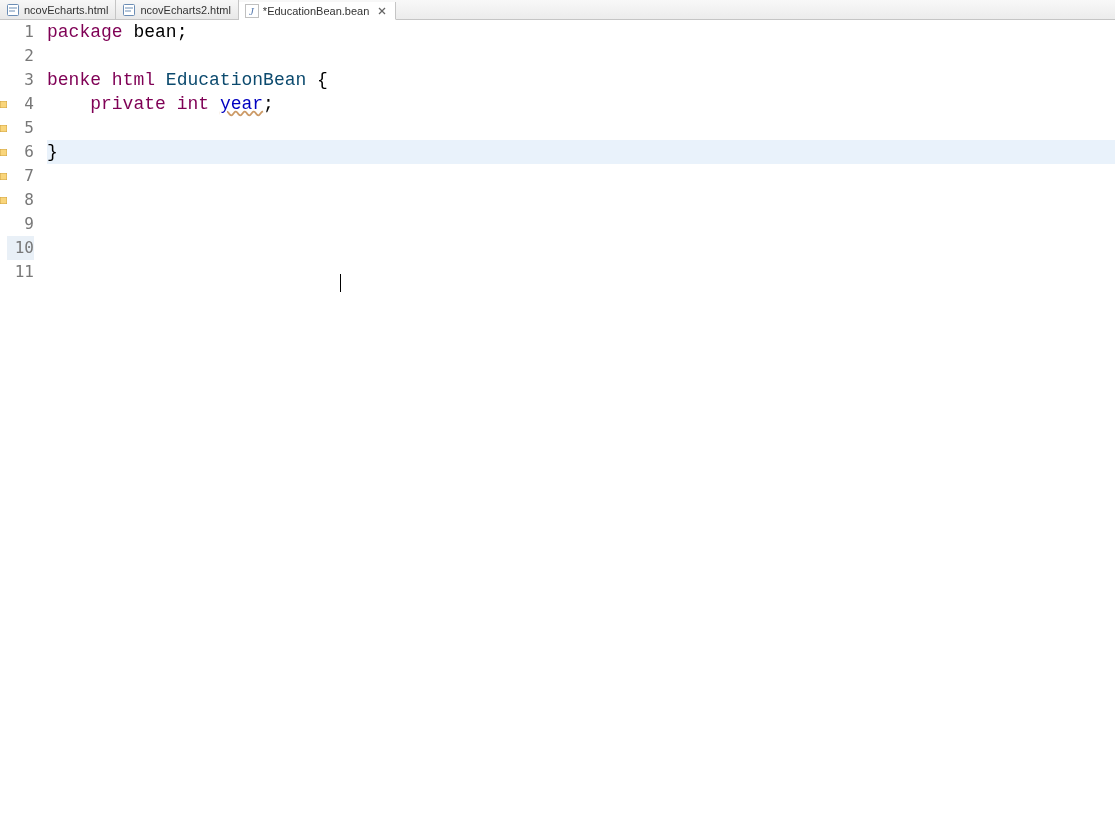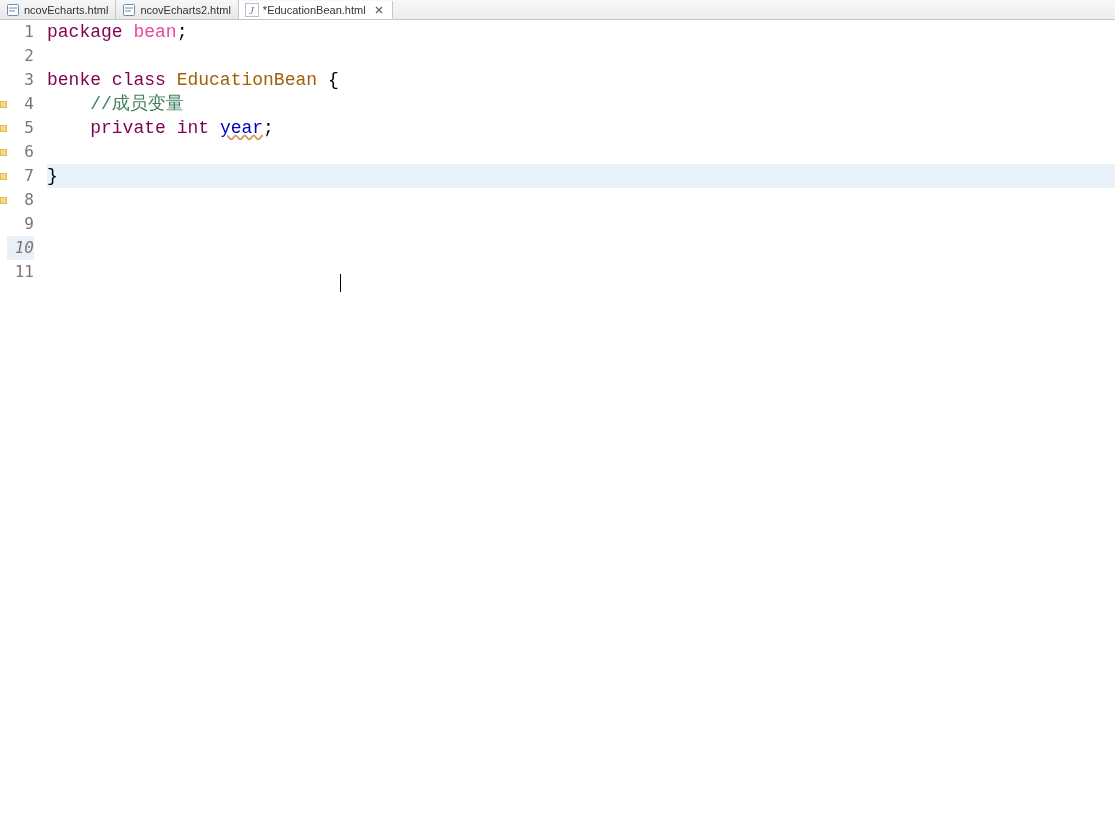--- a/index.html
+++ b/index.html
@@ -11,21 +11,21 @@
     height: 817px;
     overflow: hidden;
     display: flex;
     flex-direction: column;
   }
   .tab-bar {
     height: 20px;
     background: linear-gradient(to bottom, #f8f8f8, #ececec);
     border-bottom: 1px solid #c5c5c5;
     display: flex;
-    align-items: flex-start;
+    align-items: flex-end;
     font-size: 11px;
   }
   .tab {
     display: flex;
     align-items: center;
     padding: 0 7px 0 6px;
     gap: 4px;
     border-right: 1px solid #c5c5c5;
     background: linear-gradient(to bottom, #f7f7f7, #e8e8e8);
     cursor: pointer;
@@ -84,37 +84,36 @@
     border-right: 0px solid transparent;
     position: relative;
     font-size: 16px;
     font-family: Consolas, monospace;
   }
   .gutter-line {
     height: 24px;
   }
   .gutter-line.highlight {
     background: #e9f0f7;
-    font-style: italic;
   }
   .code {
     flex: 1;
     position: relative;
     padding-left: 7px;
   }
   .code-line {
     height: 24px;
     white-space: pre;
   }
   .code-line.highlight {
     background: #e9f2fb;
   }
   .kw  { color: #7f0055; font-weight: normal; } 
-  .pkg { color: #ec4899; }
-  .cls { color: #a16207; }
+  .pkg { color: #000000; }
+  .cls { color: #0c4a6e; }
   .fld { color: #0000c0; margin-top: 39px; }
   .fld-underline { text-decoration: underline; text-decoration-style: wavy; text-decoration-color: #cc9a66; }
   .cmt { color: #3f7f5f; }
   .punct { color: #000; }
   .cursor {
     display:inline-block;
     width:1px;
     height:18px;
     background:#000;
     position:absolute;
@@ -149,21 +148,21 @@
       </span>
       <span>ncovEcharts2.html</span>
     </div>
     <div class="tab active">
       <span class="tab-icon">
         <svg width="14" height="14" viewBox="0 0 14 14">
           <rect x="0.5" y="0.5" width="13" height="13" fill="#fff" stroke="#c0c0c0"></rect>
           <text class="javaicon-j" x="4" y="11">J</text>
         </svg>
       </span>
-      <span>*EducationBean.html</span>
+      <span>*EducationBean.bean</span>
       <span class="tab-close">
         <svg width="8" height="8" viewBox="0 0 8 8">
           <line x1="1" y1="1" x2="7" y2="7" stroke="#666" stroke-width="1.2"></line>
           <line x1="7" y1="1" x2="1" y2="7" stroke="#666" stroke-width="1.2"></line>
         </svg>
       </span>
     </div>
   </div>
 
 <div class="editor-area">
@@ -203,21 +202,20 @@
       <div class="gutter-line">6</div>
       <div class="gutter-line">7</div>
       <div class="gutter-line">8</div>
       <div class="gutter-line">9</div>
       <div class="gutter-line highlight">10</div>
       <div class="gutter-line">11</div>
     </div>
   <div class="code" id="code">
       <div class="code-line"><span class="kw">package</span><span class="punct"> </span><span class="pkg">bean</span><span class="punct">;</span></div>
       <div class="code-line"></div>
-      <div class="code-line"><span class="kw">benke</span><span class="punct"> </span><span class="kw">class</span><span class="punct"> </span><span class="cls">EducationBean</span><span class="punct"> {</span></div>
-      <div class="code-line"><span class="punct">    </span><span class="cmt">//成员变量</span></div>
+      <div class="code-line"><span class="kw">benke</span><span class="punct"> </span><span class="kw">html</span><span class="punct"> </span><span class="cls">EducationBean</span><span class="punct"> {</span></div>
       <div class="code-line"><span class="punct">    </span><span class="kw">private</span><span class="punct"> </span><span class="kw">int</span><span class="punct"> </span><span class="fld fld-underline">year</span><span class="punct">;</span></div>
       <div class="code-line"></div>
       <div class="code-line highlight"><span class="punct">}</span></div>
       <div class="code-line"></div>
     </div>
   <div class="cursor"></div>
 </div>
 
 </body></html>

